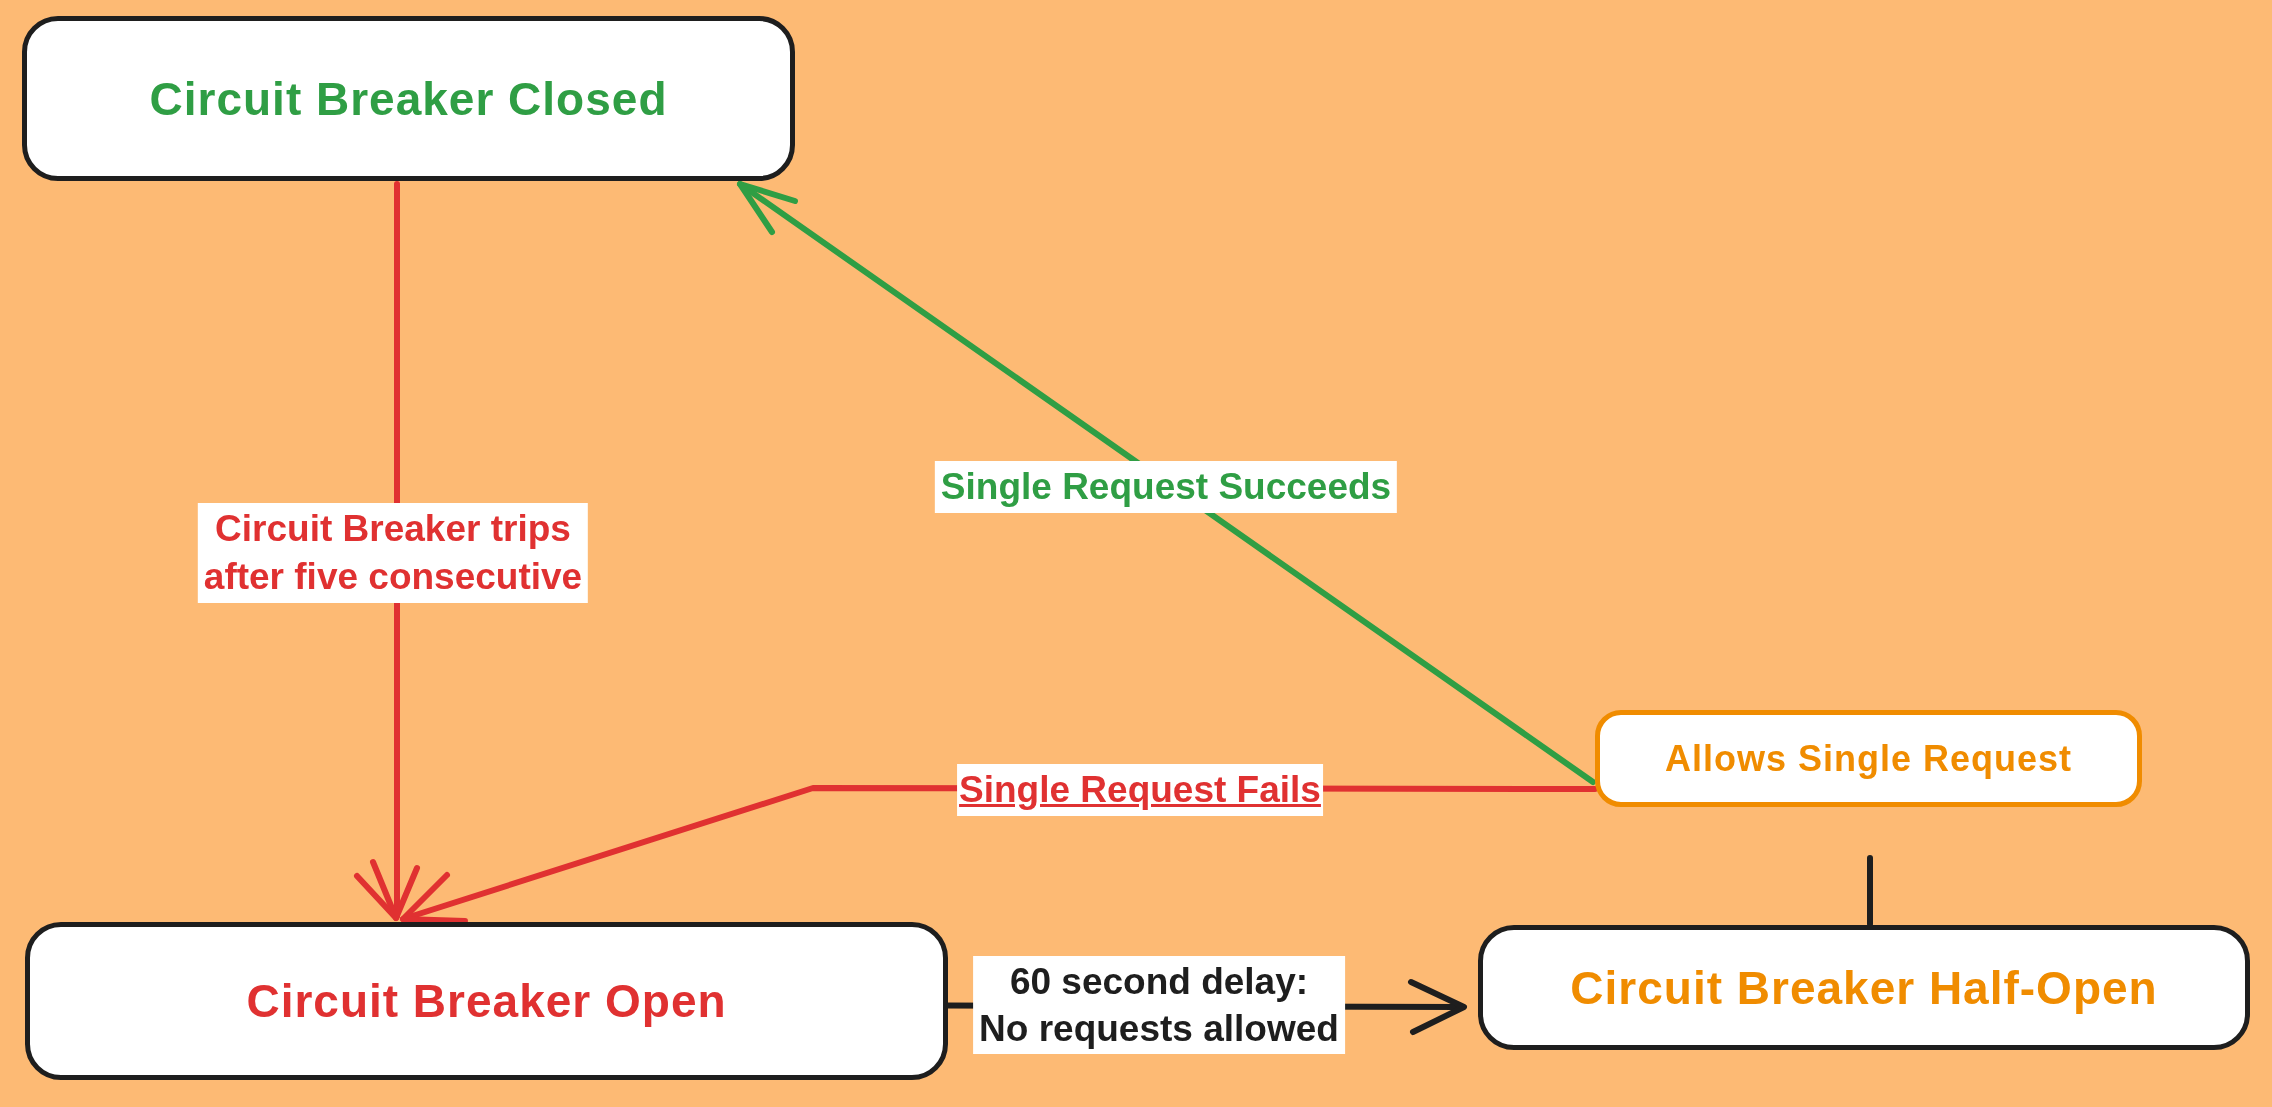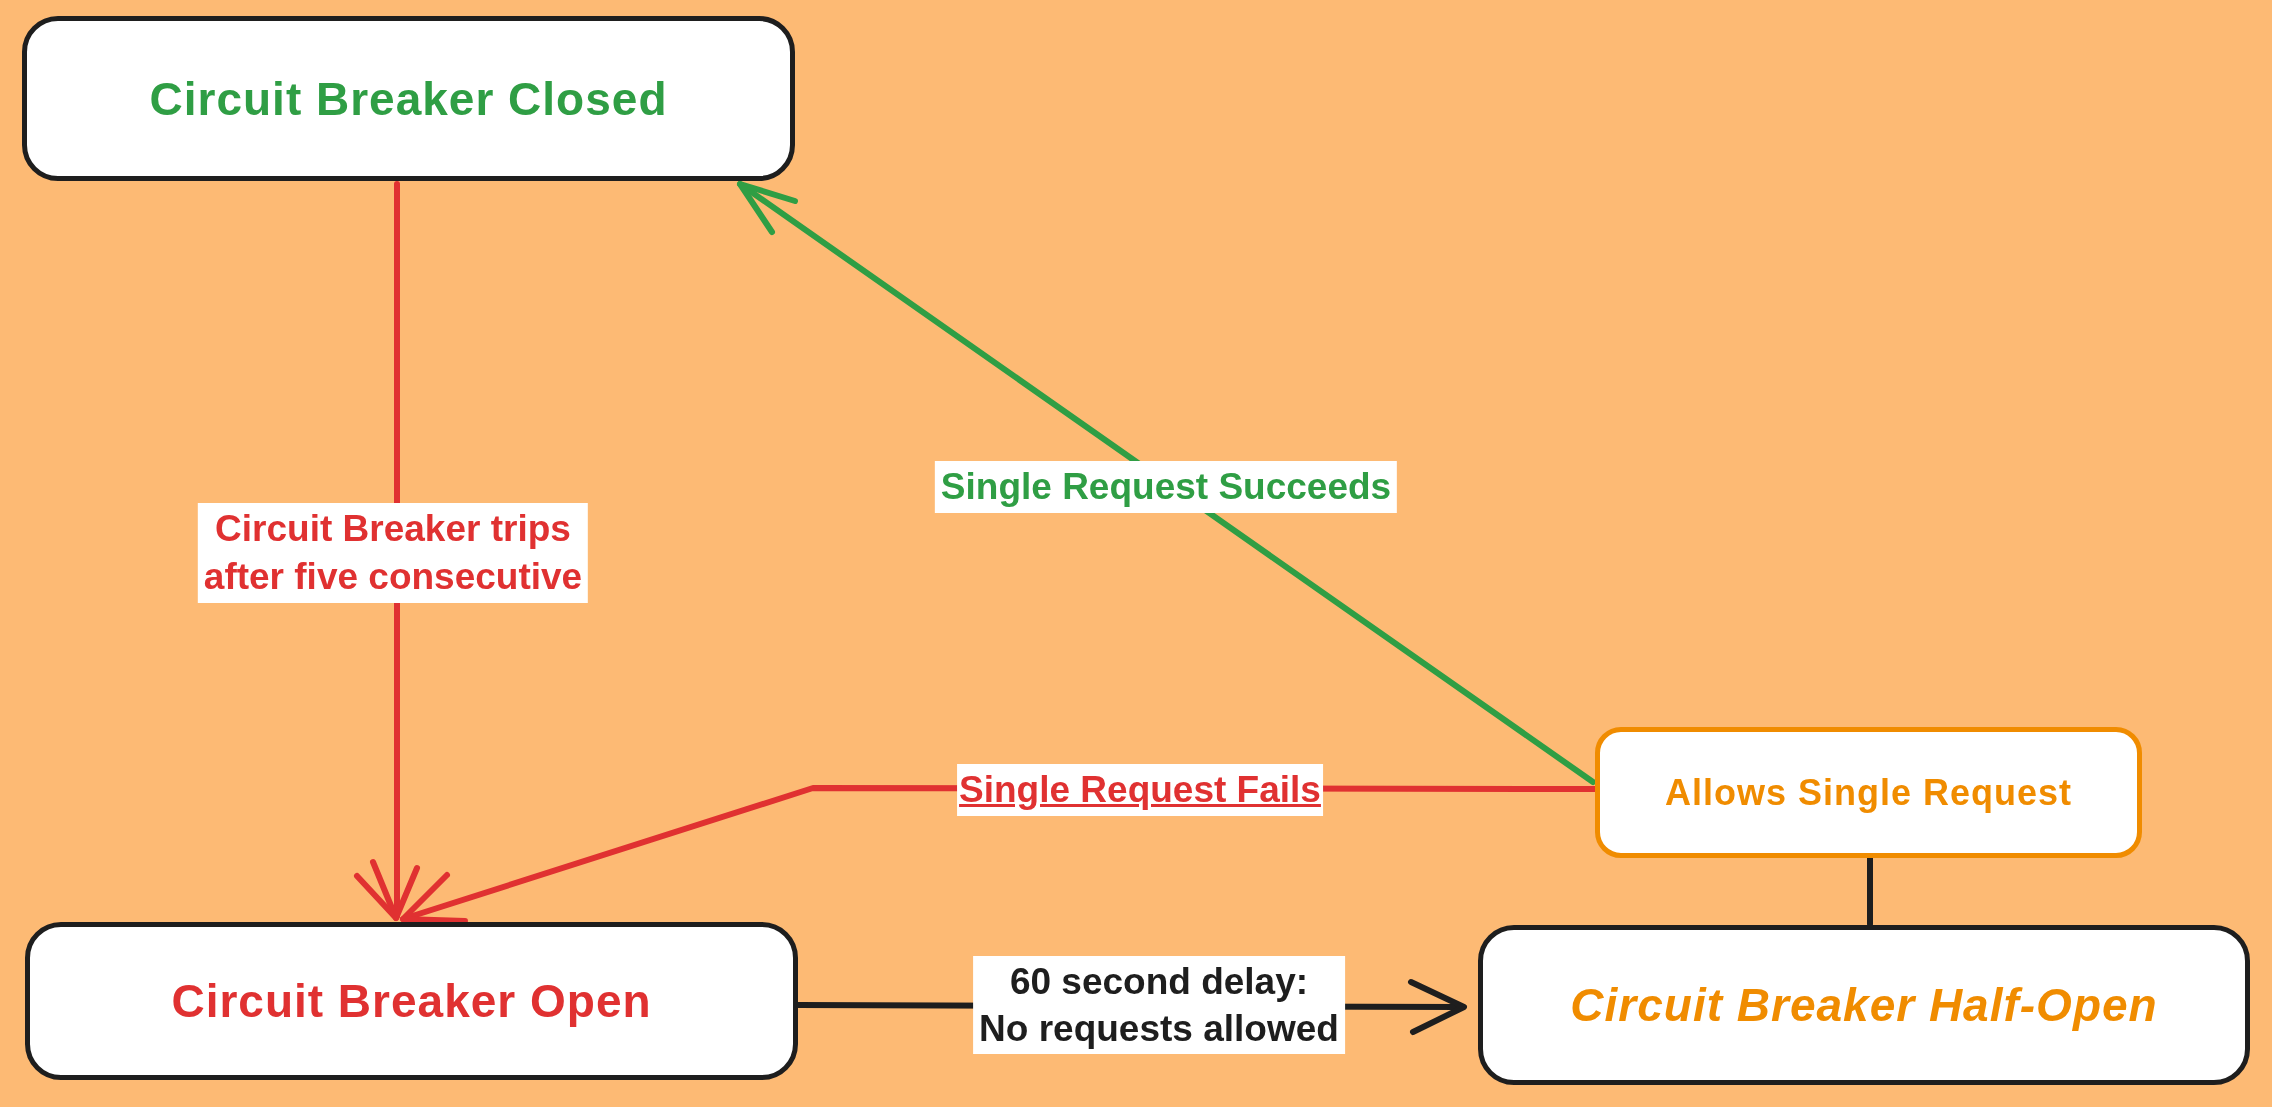--- a/index.html
+++ b/index.html
@@ -87,29 +87,29 @@
 
     <g stroke-width="6" stroke="#1e1e1e">
       <path d="M1870,858 L1870,924"></path>
     </g>
   </svg>
 
   <div class="node" style="left: 22px; top: 16px; width: 773px; height: 165px; border-color: rgb(30, 30, 30);">
     <span class="node-label" style="color: rgb(47, 158, 68);">Circuit Breaker Closed</span>
   </div>
 
-  <div class="node" style="left: 25px; top: 922px; width: 773px; height: 158px; border-color: rgb(30, 30, 30);">
+  <div class="node" style="left: 25px; top: 922px; width: 923px; height: 158px; border-color: rgb(30, 30, 30);">
     <span class="node-label" style="color: rgb(224, 49, 49);">Circuit Breaker Open</span>
   </div>
 
-  <div class="node" style="left: 1478px; top: 925px; width: 772px; height: 160px; border-color: rgb(30, 30, 30); font-style: italic;">
+  <div class="node" style="left: 1478px; top: 925px; width: 772px; height: 125px; border-color: rgb(30, 30, 30);">
     <span class="node-label" style="color: rgb(240, 140, 0);">Circuit Breaker Half-Open</span>
   </div>
 
-  <div class="node small" style="left: 1595px; top: 727px; width: 547px; height: 131px; border-color: rgb(240, 140, 0);">
+  <div class="node small" style="left: 1595px; top: 710px; width: 547px; height: 97px; border-color: rgb(240, 140, 0);">
     <span class="node-label" style="color: rgb(240, 140, 0);">Allows Single Request</span>
   </div>
 
   <div class="edge-label" style="left: 393px; top: 553px; color: rgb(224, 49, 49);">
     <div>Circuit Breaker trips</div>
     <div>after five consecutive</div>
   </div>
 
   <div class="edge-label" style="left: 1166px; top: 487px; color: rgb(47, 158, 68); text-align: center;">Single Request Succeeds</div>
 

